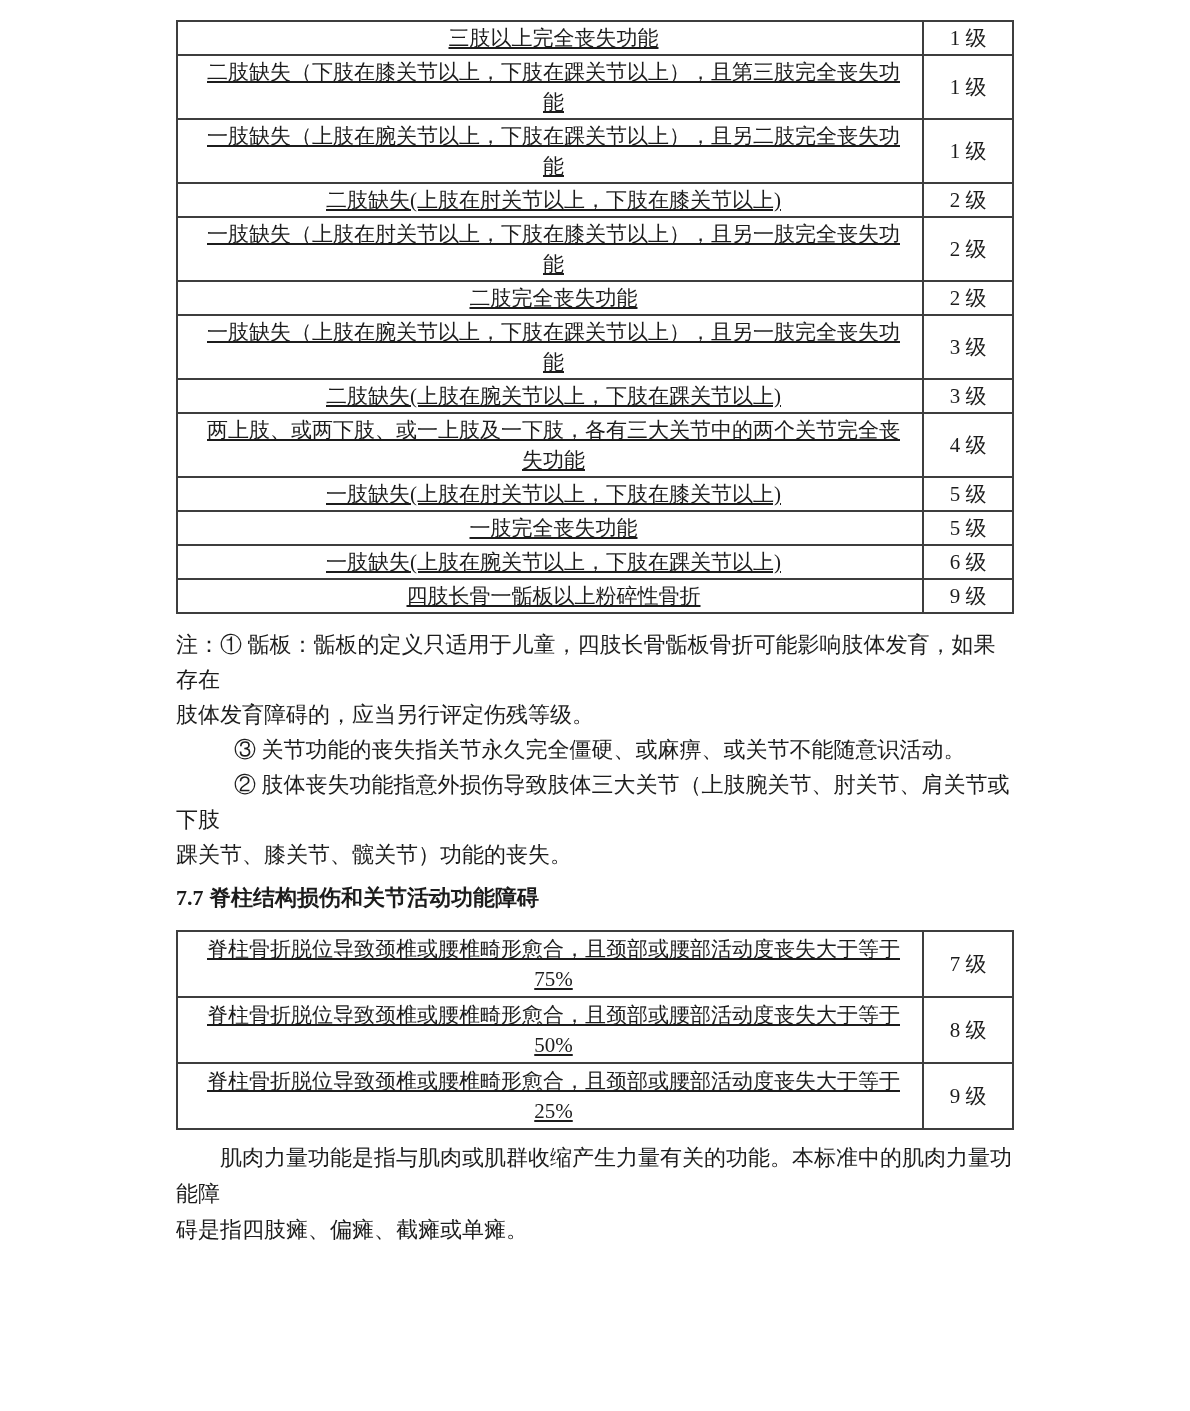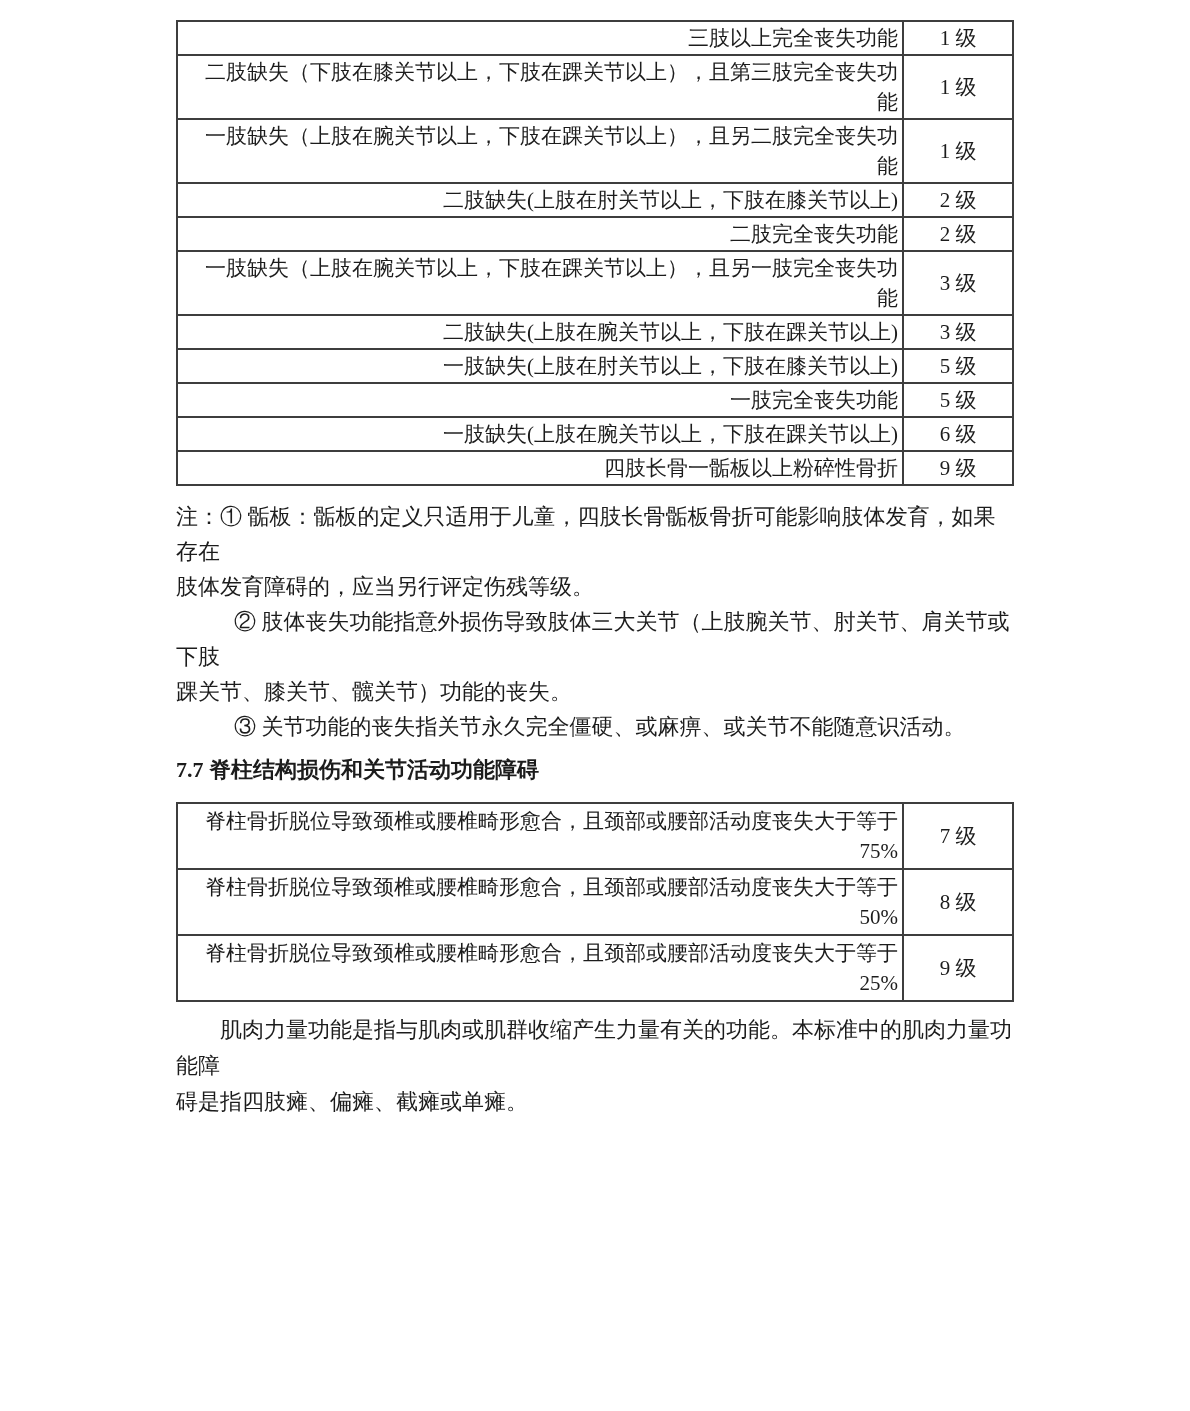--- a/index.html
+++ b/index.html
@@ -19,25 +19,26 @@
     table-layout:fixed;
   }
   table.grade-table td {
     border:2px solid #3e3e3e;
     vertical-align:middle;
   }
   td.desc {
     font-size:21px;
     line-height:30px;
     padding:1px 4px 1px 11px;
-    text-align:right;
+    text-align:center;
     white-space:pre-line;
+    text-decoration:underline;
   }
   td.grade {
-    width:110px;
+    width:90px;
     text-align:center;
     font-size:21px;
     line-height:30px;
   }
 
   .notes { margin-top:13px; }
   .notes p {
     font-size:22px;
     line-height:35px;
     text-align:left;
@@ -85,31 +86,41 @@
           <tr>
             <td class="desc">一肢缺失（上肢在腕关节以上，下肢在踝关节以上），且另二肢完全丧失功
 能</td>
             <td class="grade">1 级</td>
           </tr>
           <tr>
             <td class="desc">二肢缺失(上肢在肘关节以上，下肢在膝关节以上)</td>
             <td class="grade">2 级</td>
           </tr>
           <tr>
+            <td class="desc">一肢缺失（上肢在肘关节以上，下肢在膝关节以上），且另一肢完全丧失功
+能</td>
+            <td class="grade">2 级</td>
+          </tr>
+          <tr>
             <td class="desc">二肢完全丧失功能</td>
             <td class="grade">2 级</td>
           </tr>
           <tr>
             <td class="desc">一肢缺失（上肢在腕关节以上，下肢在踝关节以上），且另一肢完全丧失功
 能</td>
             <td class="grade">3 级</td>
           </tr>
           <tr>
             <td class="desc">二肢缺失(上肢在腕关节以上，下肢在踝关节以上)</td>
             <td class="grade">3 级</td>
+          </tr>
+          <tr>
+            <td class="desc">两上肢、或两下肢、或一上肢及一下肢，各有三大关节中的两个关节完全丧
+失功能</td>
+            <td class="grade">4 级</td>
           </tr>
           <tr>
             <td class="desc">一肢缺失(上肢在肘关节以上，下肢在膝关节以上)</td>
             <td class="grade">5 级</td>
           </tr>
           <tr>
             <td class="desc">一肢完全丧失功能</td>
             <td class="grade">5 级</td>
           </tr>
           <tr>
@@ -119,23 +130,23 @@
           <tr>
             <td class="desc">四肢长骨一骺板以上粉碎性骨折</td>
             <td class="grade">9 级</td>
           </tr>
         </tbody>
     </table>
 
     <div class="notes">
       <p>注：① 骺板：骺板的定义只适用于儿童，四肢长骨骺板骨折可能影响肢体发育，如果存在
 肢体发育障碍的，应当另行评定伤残等级。</p>
+      <p class="note-indent">③ 关节功能的丧失指关节永久完全僵硬、或麻痹、或关节不能随意识活动。</p>
       <p class="note-indent">② 肢体丧失功能指意外损伤导致肢体三大关节（上肢腕关节、肘关节、肩关节或下肢
 踝关节、膝关节、髋关节）功能的丧失。</p>
-      <p class="note-indent">③ 关节功能的丧失指关节永久完全僵硬、或麻痹、或关节不能随意识活动。</p>
     </div>
 
     <h2 class="section-heading h77">7.7 脊柱结构损伤和关节活动功能障碍</h2>
 
     <table class="grade-table t2">
       <tbody>
           <tr>
             <td class="desc">脊柱骨折脱位导致颈椎或腰椎畸形愈合，且颈部或腰部活动度丧失大于等于
 75%</td>
             <td class="grade">7 级</td>

